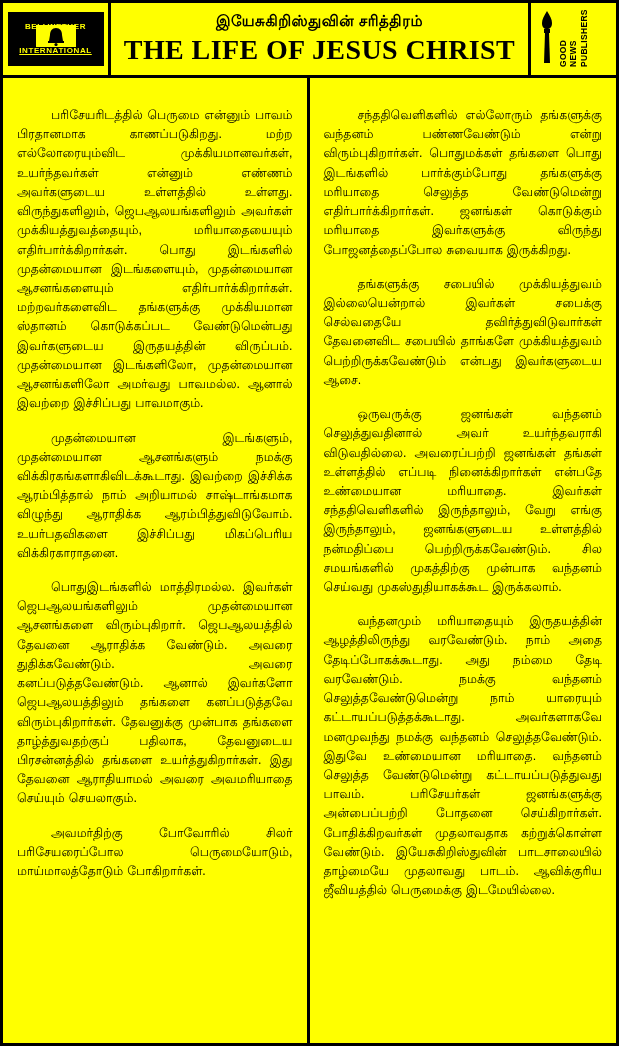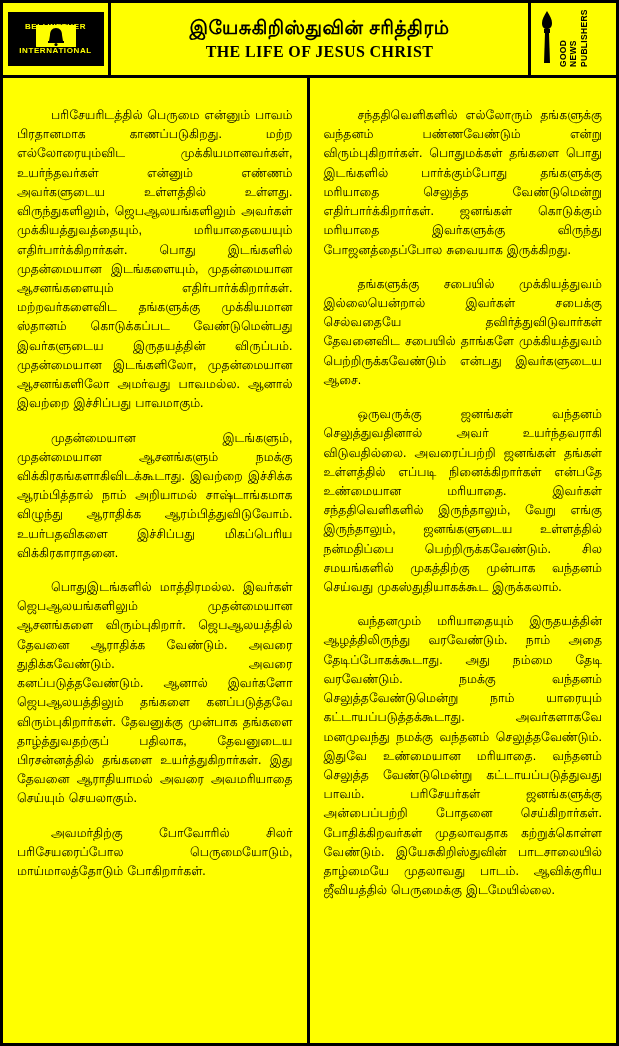--- a/index.html
+++ b/index.html
@@ -52,31 +52,31 @@
     display: flex;
     flex-direction: column;
     align-items: center;
     justify-content: center;
     text-align: center;
     padding: 2px 4px;
     box-sizing: border-box;
   }
   .title-tamil {
     font-family: "Liberation Sans", sans-serif;
-    font-size: 19px;
+    font-size: 15px;
     font-weight: bold;
     letter-spacing: 0.5px;
     line-height: 1.15;
     color: #000;
     white-space: nowrap;
     text-align: right;
   }
   .title-english {
     font-family: "Liberation Serif", serif;
-    font-size: 16px;
+    font-size: 28px;
     font-weight: bold;
     letter-spacing: 0.4px;
     margin-top: 5px;
     color: #000;
   }
   
   .bw-logo {
     width: 96px;
     height: 54px;
     background: #000;
@@ -90,21 +90,21 @@
     color: #ffff00;
     font-family: "Liberation Sans", sans-serif;
     font-weight: bold;
     font-size: 8px;
     letter-spacing: 0.6px;
     line-height: 1;
     text-align: center;
     width: 100%;
   }
   .bw-top { margin-bottom: 14px; }
-  .bw-bottom { margin-top: 2px; }
+  .bw-bottom { margin-top: 2px; text-decoration: underline; }
   .bw-mark {
     position: absolute;
     top: 13px;
     left: 50%;
     transform: translateX(-50%);
     width: 40px;
     height: 22px;
     background: #ffff00;
     display: flex;
     align-items: center;

